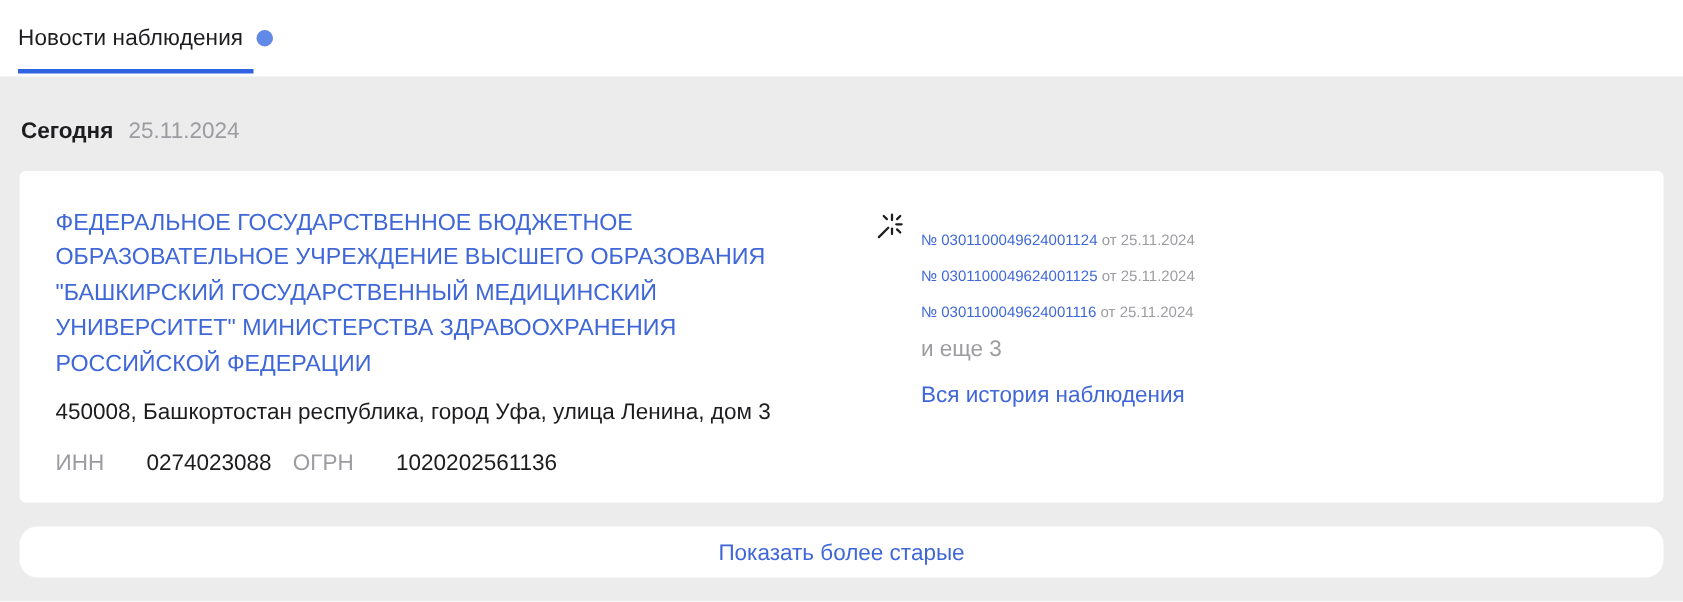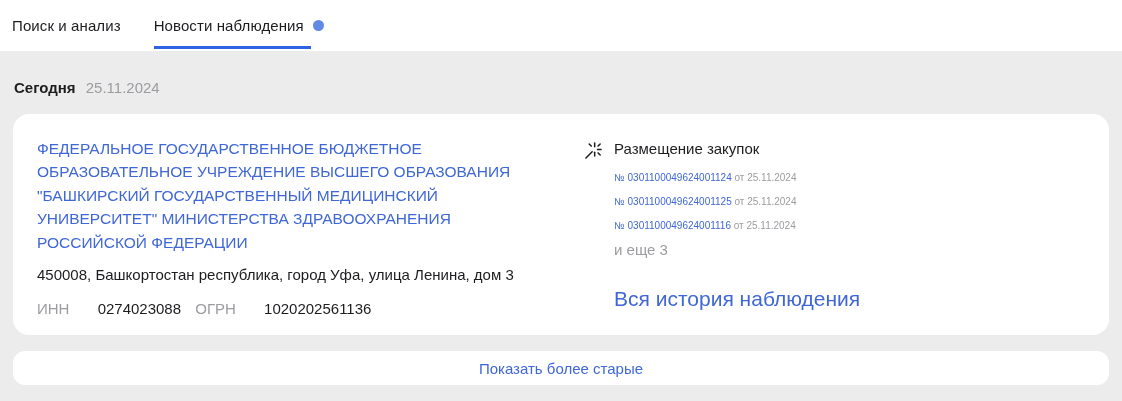--- a/index.html
+++ b/index.html
@@ -61,21 +61,21 @@
   }
   .date-row{
     padding:28px 1px 18px 1px;
     font-size:15px;
   }
   .date-row .day{font-weight:bold;color:var(--text-dark);}
   .date-row .date{color:var(--text-gray);margin-left:6px;}
   
   .card{
     background:var(--card-white);
-    border-radius:16px;
+    border-radius:4px;
     height:221px;
     display:flex;
     padding:23px 24px 0 24px;
   }
   .org-col{width:546px;flex:0 0 auto;}
   .org-name{
     display:block;
     font-size:15.5px;
     line-height:23.4px;
     color:var(--accent-blue);
@@ -122,22 +122,22 @@
     cursor:pointer;
   }
   .proc-suffix{color:var(--text-gray);}
   .more-count{
     font-size:15px;
     line-height:24px;
     color:var(--text-gray);
   }
   .history-link{
     display:inline-block;
-    margin-top:25px;
-    font-size:21px;
+    margin-top:10px;
+    font-size:15px;
     color:var(--accent-blue);
     text-decoration:none;
     cursor:pointer;
   }
   
   .older-bar{
     margin-top:16px;
     background:var(--card-white);
     border-radius:12px;
     height:34px;
@@ -149,23 +149,20 @@
     font-size:15px;
     color:var(--accent-blue);
     text-decoration:none;
     cursor:pointer;
   }
 </style>
 </head>
 <body>
 
 <nav class="tabbar">
-  <div class="tab">
-    <span class="tab-label">Поиск и анализ</span>
-  </div>
   <div class="tab active" style="--uw:157px">
     <span class="tab-label">Новости наблюдения</span>
     <span class="badge-dot"></span>
   </div>
 </nav>
 
 <main class="feed">
 
   <div class="date-row">
     <span class="day">Сегодня</span>
@@ -189,21 +186,20 @@
       <svg class="event-icon" viewBox="0 0 24 24" fill="none" stroke="#1d1d20" stroke-width="1.8" stroke-linecap="round">
         <line x1="3.5" y1="20.5" x2="11" y2="13"></line>
         <line x1="14" y1="2.5" x2="14" y2="6.8"></line>
         <line x1="14" y1="13.6" x2="14" y2="17.9"></line>
         <line x1="17.4" y1="10.2" x2="21.7" y2="10.2"></line>
         <line x1="18.1" y1="6.1" x2="20.6" y2="3.6"></line>
         <line x1="9.9" y1="6.1" x2="7.4" y2="3.6"></line>
         <line x1="18.1" y1="14.3" x2="20.6" y2="16.8"></line>
       </svg>
       <div>
-        <div class="event-title">Размещение закупок</div>
         <ul class="event-items">
           <li>
             <a class="proc-link">№ 0301100049624001124</a><span class="proc-suffix"> от 25.11.2024</span>
           </li>
           <li>
             <a class="proc-link">№ 0301100049624001125</a><span class="proc-suffix"> от 25.11.2024</span>
           </li>
           <li>
             <a class="proc-link">№ 0301100049624001116</a><span class="proc-suffix"> от 25.11.2024</span>
           </li>

